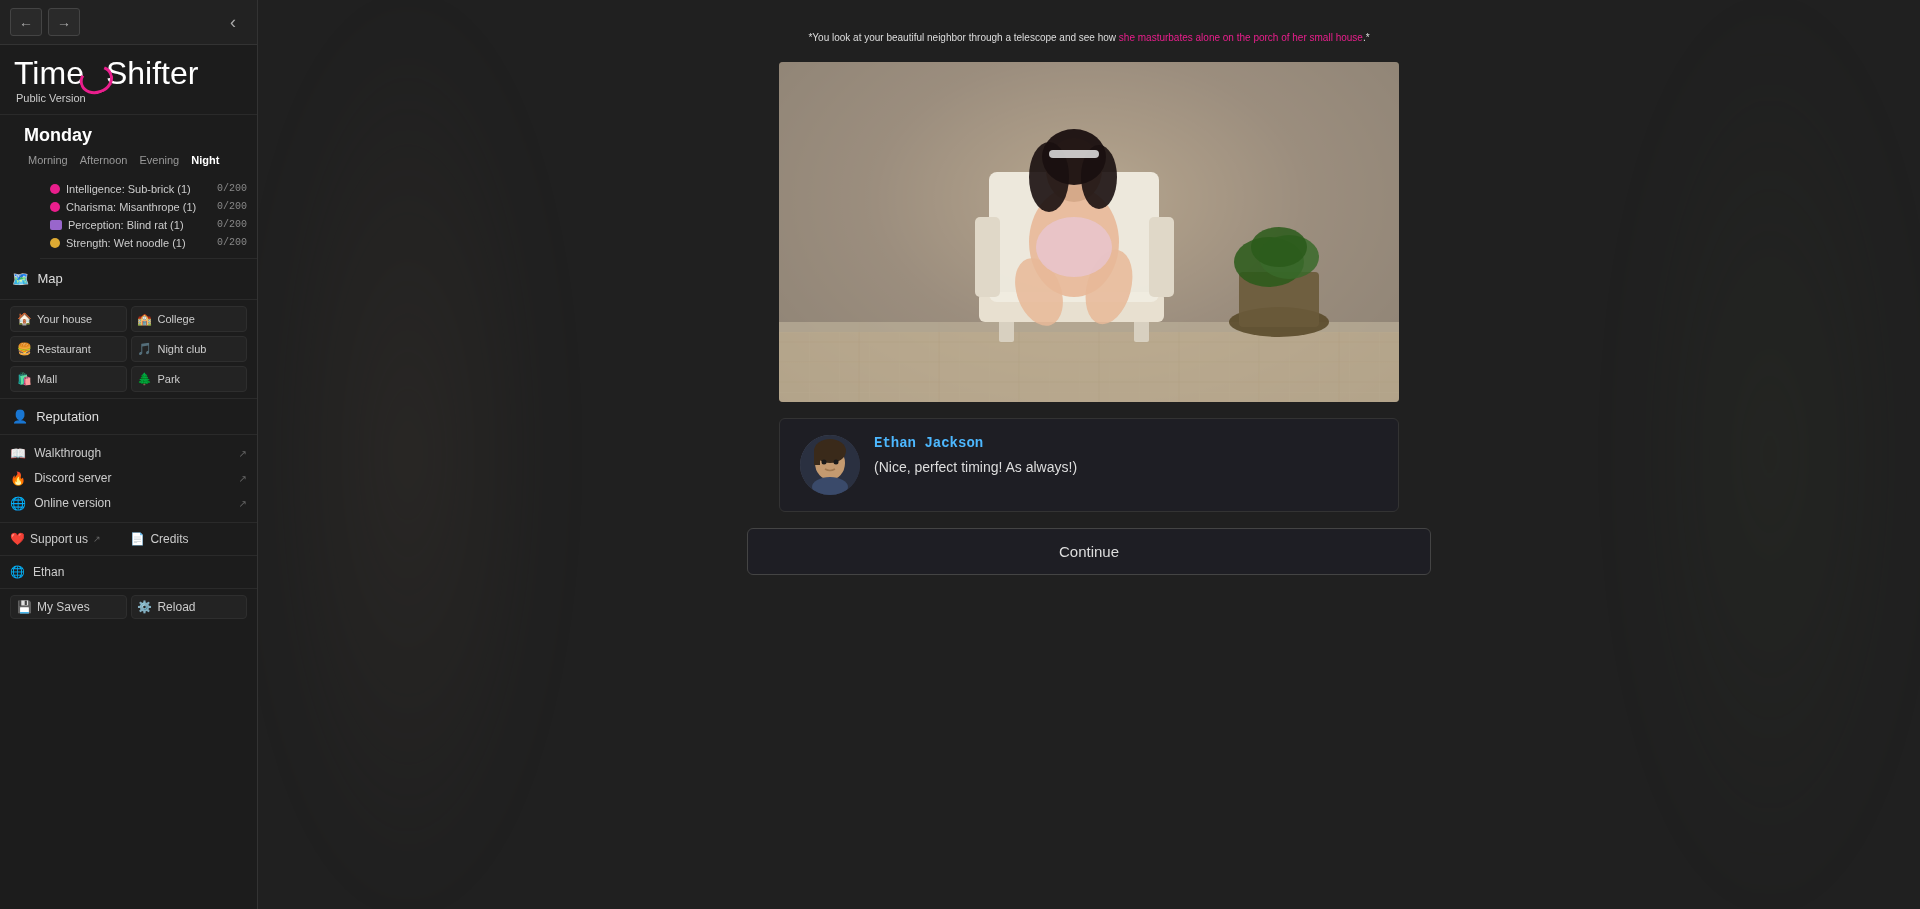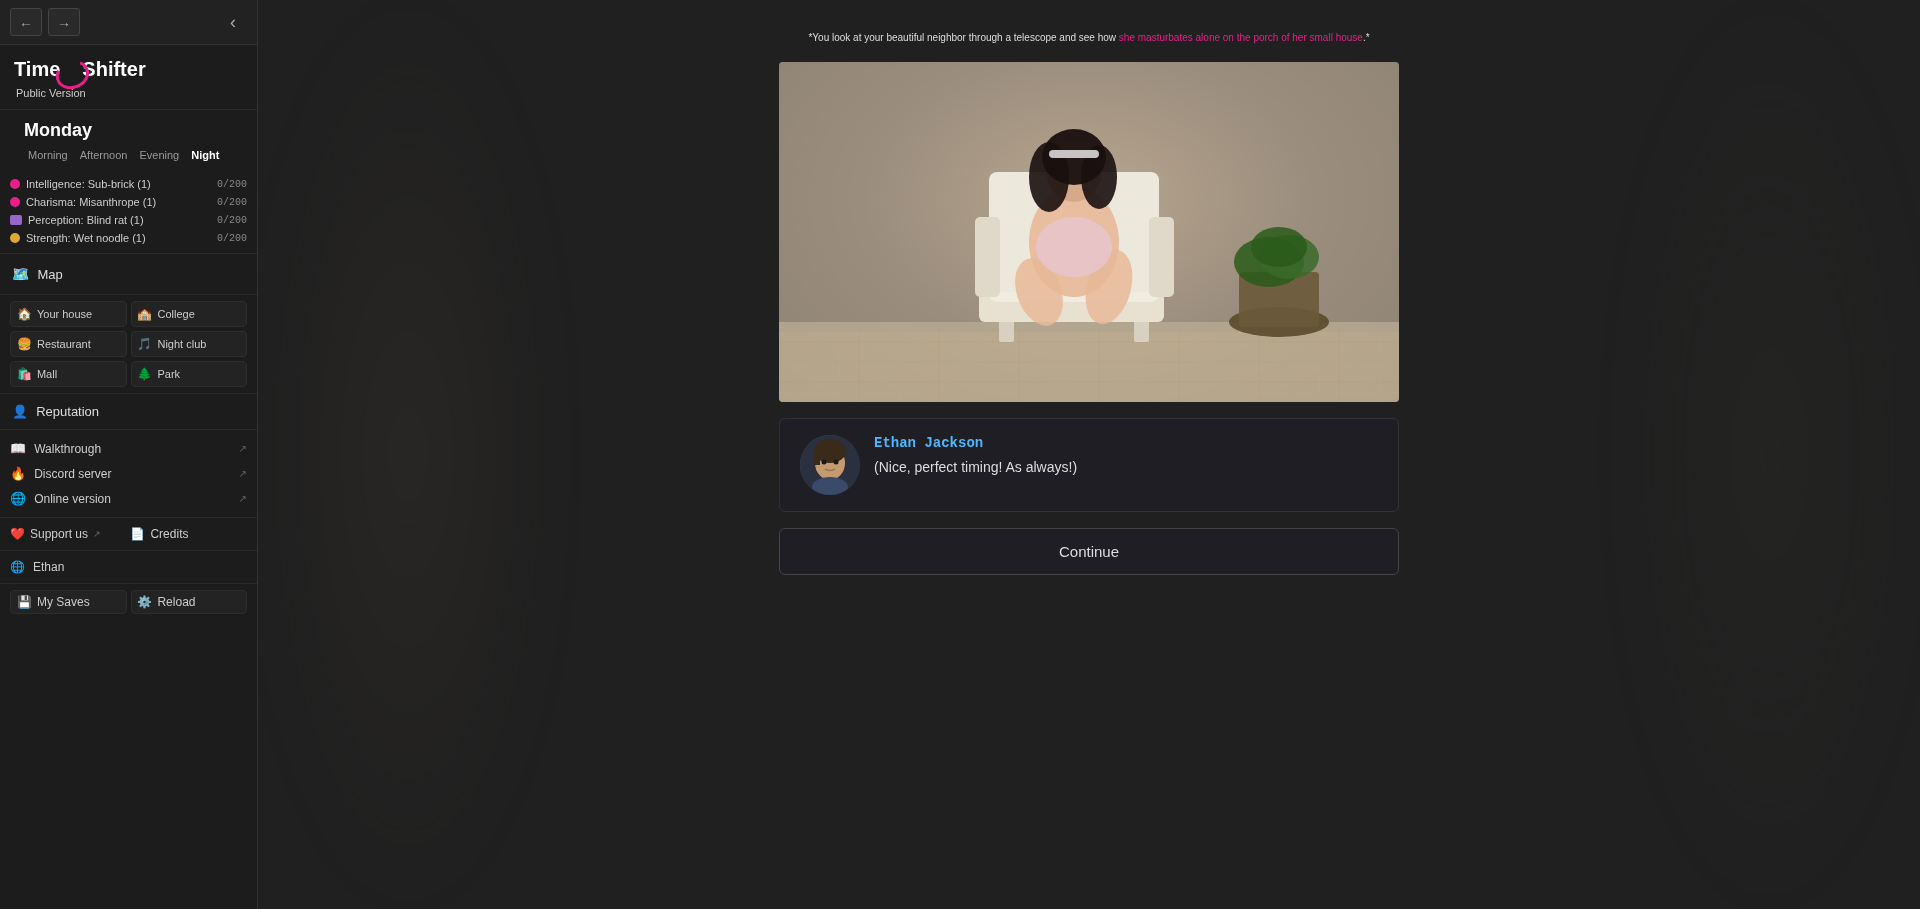--- a/index.html
+++ b/index.html
@@ -62,22 +62,22 @@
       align-items: center;
       justify-content: center;
     }
 
     .logo-section {
       padding: 12px 14px 10px;
       border-bottom: 1px solid #2a2a2a;
     }
 
     .logo-title {
-      font-size: 20px;
-      font-weight: bold;
+      font-size: 32px;
+      font-weight: normal;
       color: #fff;
       line-height: 1;
       position: relative;
       display: inline-block;
     }
 
     .logo-subtitle {
       font-size: 11px;
       color: #ccc;
       margin-top: 2px;
@@ -109,20 +109,21 @@
     }
 
     .time-tab.active {
       color: #fff;
       font-weight: bold;
     }
 
     .stats-section {
       padding: 6px 10px;
       border-bottom: 1px solid #2a2a2a;
+      margin-left: 40px;
     }
 
     .stat-row {
       display: flex;
       align-items: center;
       justify-content: space-between;
       padding: 3px 0;
     }
 
     .stat-left {
@@ -425,21 +426,21 @@
       font-family: Liberation Mono, monospace;
     }
 
     .dialogue-text {
       font-size: 14px;
       color: #ddd;
       line-height: 1.5;
     }
 
     .continue-btn {
-      width: 620px;
+      width: 684px;
       padding: 14px;
       background: #1e1e24;
       border: 1px solid #444;
       border-radius: 6px;
       color: #ddd;
       font-size: 15px;
       cursor: pointer;
       text-align: center;
       transition: background 0.2s;
     }

